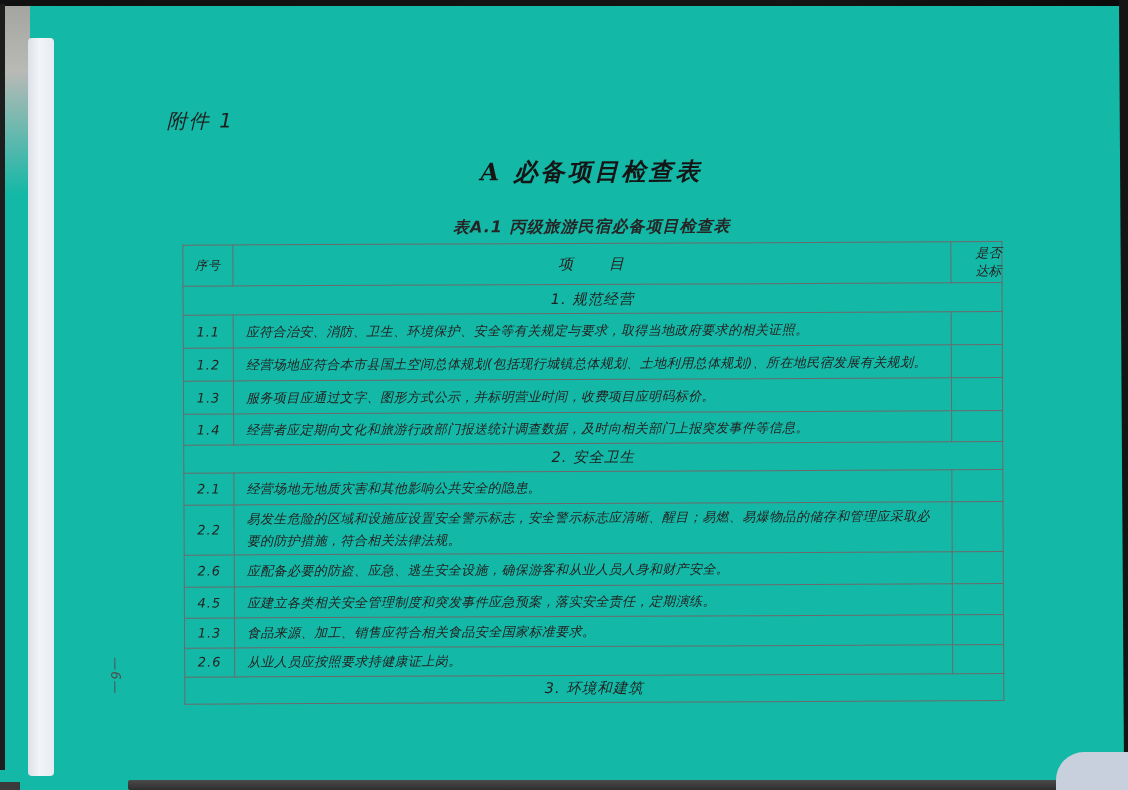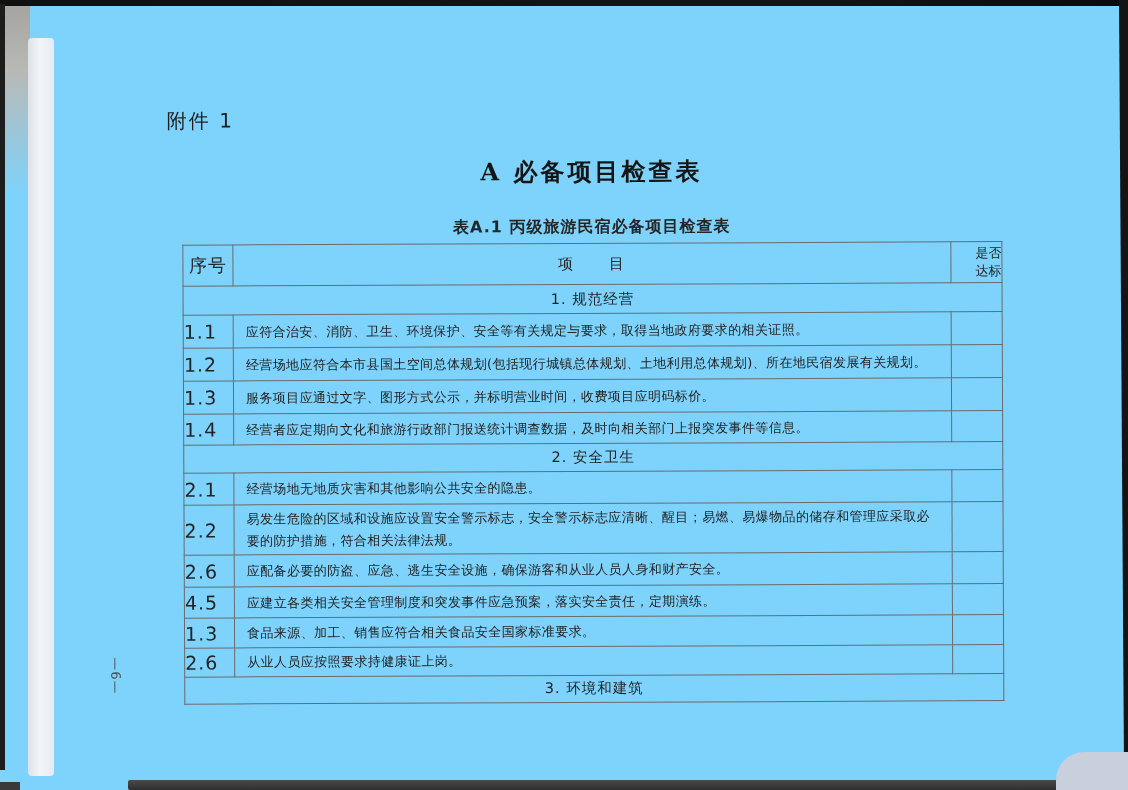--- a/index.html
+++ b/index.html
@@ -5,21 +5,22 @@
   * { margin: 0; padding: 0; box-sizing: border-box; }
   html, body { width: 1128px; height: 790px; }
   body {
     font-family: "DejaVu Sans", "Liberation Sans", sans-serif;
     background: #ffffff;
     position: relative;
     overflow: hidden;
   }
   .scan {
     position: absolute; inset: 0;
-    background: #7dd3fc;
+    background: #14b8a6;
+    font-style: italic;
   }
   
   .edge-top {
     position: absolute; left: 0; top: 0; width: 1128px; height: 6px;
     background: linear-gradient(to right, #101010 0%, #151515 70%, #0b0b0b 100%);
   }
   .edge-right {
     position: absolute; right: 0; top: 0; width: 9px; height: 760px;
     background: #141414;
     clip-path: polygon(0 0, 100% 0, 100% 100%, 55% 100%);
@@ -81,29 +82,29 @@
   table.checklist col.c-no { width: 50px; }
   table.checklist col.c-item { width: 718px; }
   table.checklist col.c-status { width: 51px; }
   table.checklist th, table.checklist td {
     border: 1px solid #6b6b6b;
     font-weight: normal;
     color: #232323;
     vertical-align: middle;
   }
   table.checklist { border: 1px solid #565656; }
-  th.h-no { font-size: 18px; text-align: center; letter-spacing: 1px; }
+  th.h-no { font-size: 12px; text-align: center; letter-spacing: 1px; }
   th.h-item { font-size: 15px; text-align: center; letter-spacing: 2px; }
   th.h-status { font-size: 13px; text-align: right; line-height: 1.4; padding: 2px 0; }
   tr.section-row td {
     text-align: center; font-size: 14.5px; letter-spacing: 1px;
     color: #1f1f1f;
   }
   td.cell-no {
-    font-size: 19px; letter-spacing: 1px;
+    text-align: center; font-size: 13px; letter-spacing: 1px;
     color: #2a2a2a;
   }
   td.cell-text {
     font-size: 13px; line-height: 1.65; letter-spacing: 0.4px;
     padding: 3px 10px 3px 12px; text-align: left; color: #202020;
   }
   td.cell-status { background: transparent; }
   .page-number {
     position: absolute; left: 90px; top: 652px; width: 48px; height: 44px;
     transform: rotate(90deg);

